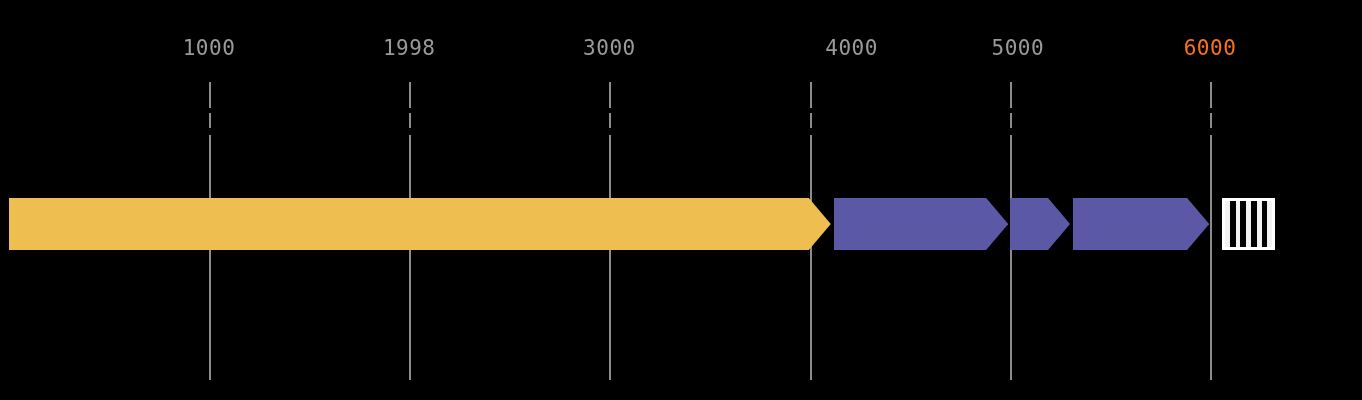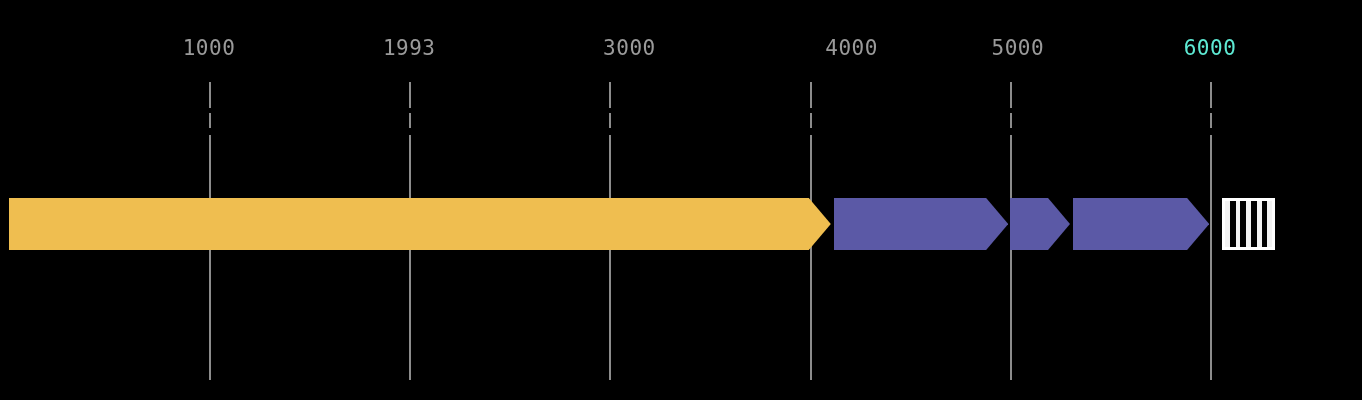--- a/index.html
+++ b/index.html
@@ -112,45 +112,45 @@
         <div class="tick-group" style="left: 209px;">
           <div class="tick-line" style="background: rgb(140, 140, 140);"></div>
           <div class="tick-break-a"></div>
           <div class="tick-break-b"></div>
           <div class="tick-label" style="color: rgb(154, 154, 154);">1000</div>
         </div>
         <div class="tick-group" style="left: 409.2px;">
           <div class="tick-line" style="background: rgb(140, 140, 140);"></div>
           <div class="tick-break-a"></div>
           <div class="tick-break-b"></div>
-          <div class="tick-label" style="color: rgb(154, 154, 154);">1993</div>
+          <div class="tick-label" style="color: rgb(154, 154, 154);">1998</div>
         </div>
         <div class="tick-group" style="left: 609.4px;">
           <div class="tick-line" style="background: rgb(140, 140, 140);"></div>
           <div class="tick-break-a"></div>
           <div class="tick-break-b"></div>
-          <div class="tick-label" style="color: rgb(154, 154, 154); margin-left: 20px;">3000</div>
+          <div class="tick-label" style="color: rgb(154, 154, 154);">3000</div>
         </div>
         <div class="tick-group" style="left: 809.6px;">
           <div class="tick-line" style="background: rgb(140, 140, 140);"></div>
           <div class="tick-break-a"></div>
           <div class="tick-break-b"></div>
           <div class="tick-label" style="color: rgb(154, 154, 154); margin-left: 42px;">4000</div>
         </div>
         <div class="tick-group" style="left: 1009.8px;">
           <div class="tick-line" style="background: rgb(140, 140, 140);"></div>
           <div class="tick-break-a"></div>
           <div class="tick-break-b"></div>
           <div class="tick-label" style="color: rgb(154, 154, 154); margin-left: 8px;">5000</div>
         </div>
         <div class="tick-group" style="left: 1210px;">
           <div class="tick-line" style="background: rgb(140, 140, 140);"></div>
           <div class="tick-break-a"></div>
           <div class="tick-break-b"></div>
-          <div class="tick-label" style="color: #5eead4;">6000</div>
+          <div class="tick-label" style="color: #f97316;">6000</div>
         </div>
       </div>
   </div>
 
   <div class="feature-layer">
     <div id="features-container">
         <div class="feature" style="left: 8.8px; width: 821.821px;">
           <svg class="feature-shape" viewBox="0 0 821.8209999999999 52" preserveAspectRatio="none">
             <polygon points="0,0 799.7989999999999,0 821.8209999999999,26 799.7989999999999,52 0,52" fill="#efbe50"></polygon>
           </svg>

